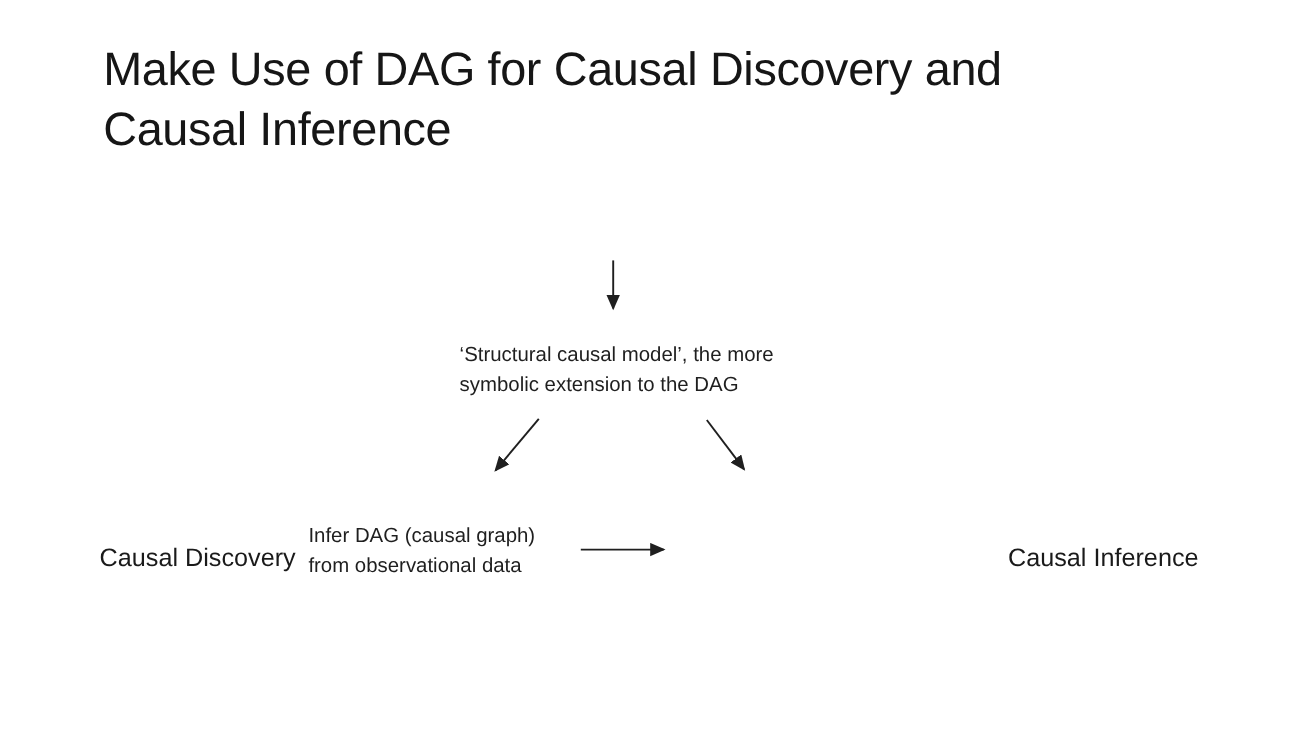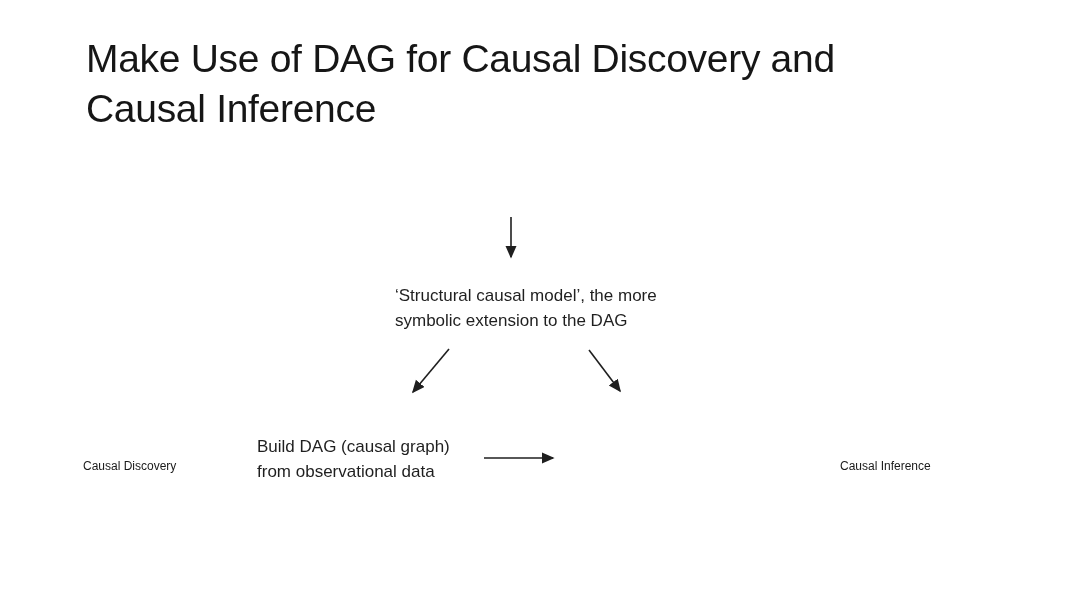--- a/index.html
+++ b/index.html
@@ -29,26 +29,26 @@
     white-space: pre-line;
   }
   .node {
     position: absolute;
     font-size: 17px;
     line-height: 25px;
     color: #1f1f1f;
     white-space: pre-line;
   }
   .node-dag-links        { left: 387px; top: 187px; }
-  .node-scm              { left: 383px; top: 283px; margin-left: 12px; }
+  .node-scm              { left: 383px; top: 283px; }
   .node-build-dag        { left: 257px; top: 434px; }
   .node-infer-effects    { left: 585px; top: 432px; }
   .side-label {
     position: absolute;
-    font-size: 12px;
+    font-size: 21px;
     line-height: 22px;
     color: #1a1a1a;
   }
   .label-causal-discovery { left: 83px;  top: 455px; }
   .label-causal-inference { left: 840px; top: 455px; }
   .connector-layer {
     position: absolute;
     left: 0;
     top: 0;
     width: 1080px;
@@ -63,21 +63,21 @@
 
   <div class="slide-title">Make Use of DAG for Causal Discovery and
 Causal Inference</div>
 
 
   <div class="node node-scm">‘Structural causal model’, the more
 symbolic extension to the DAG</div>
 
   <div class="side-label label-causal-discovery">Causal Discovery</div>
 
-  <div class="node node-build-dag">Build DAG (causal graph)
+  <div class="node node-build-dag">Infer DAG (causal graph)
 from observational data</div>
 
 
   <div class="side-label label-causal-inference">Causal Inference</div>
 
   <svg class="connector-layer" viewBox="0 0 1080 609" xmlns="http://www.w3.org/2000/svg">
     <defs>
       <marker id="arrowhead" markerWidth="9" markerHeight="8" refX="7" refY="3.5" orient="auto">
         <path d="M0,0 L8,3.5 L0,7 Z" fill="#1f1f1f"></path>
       </marker>

